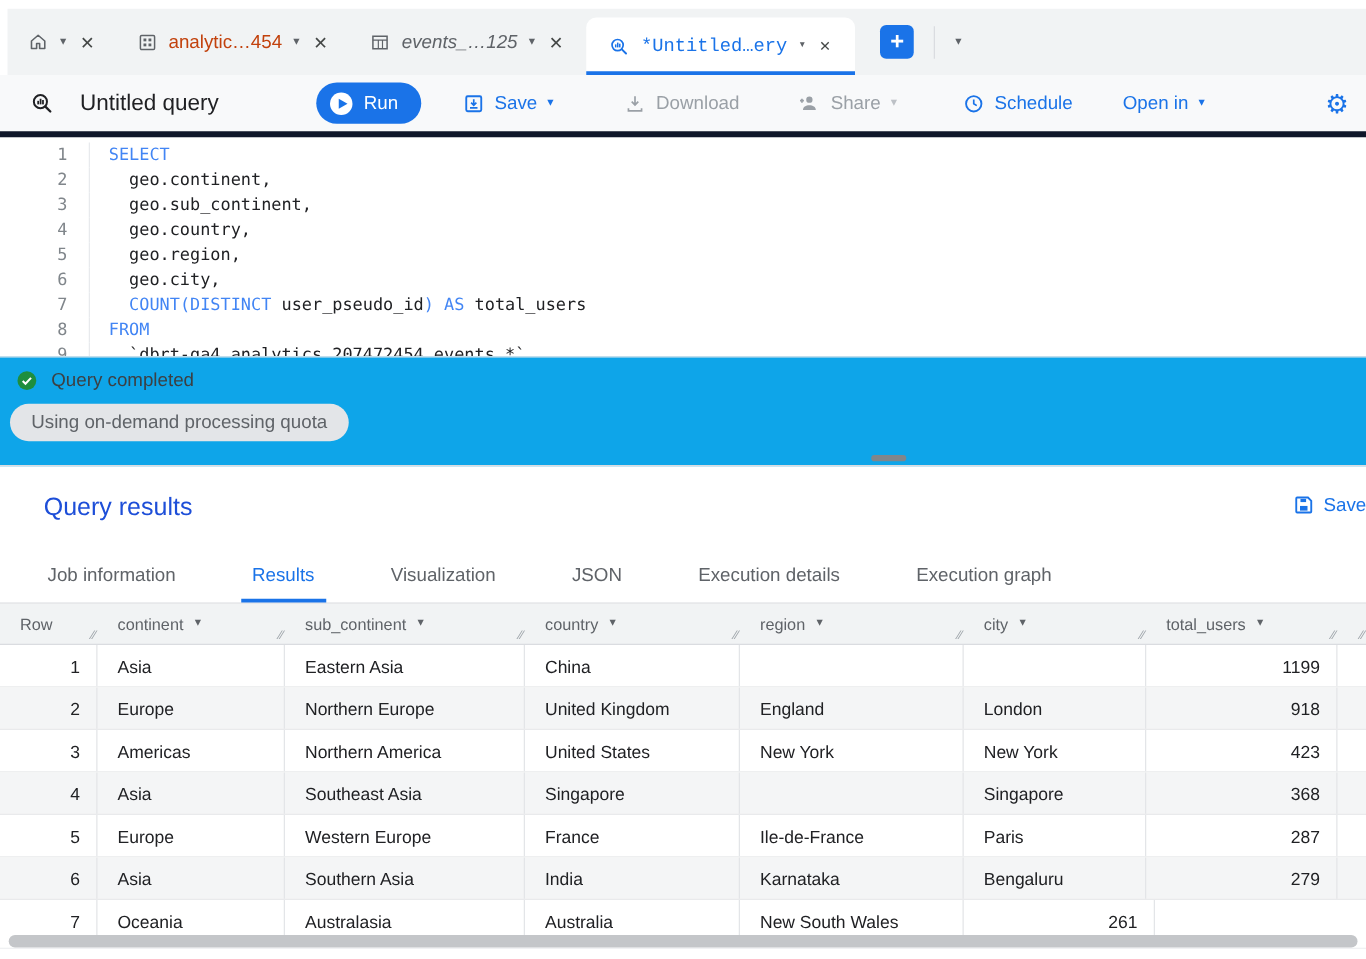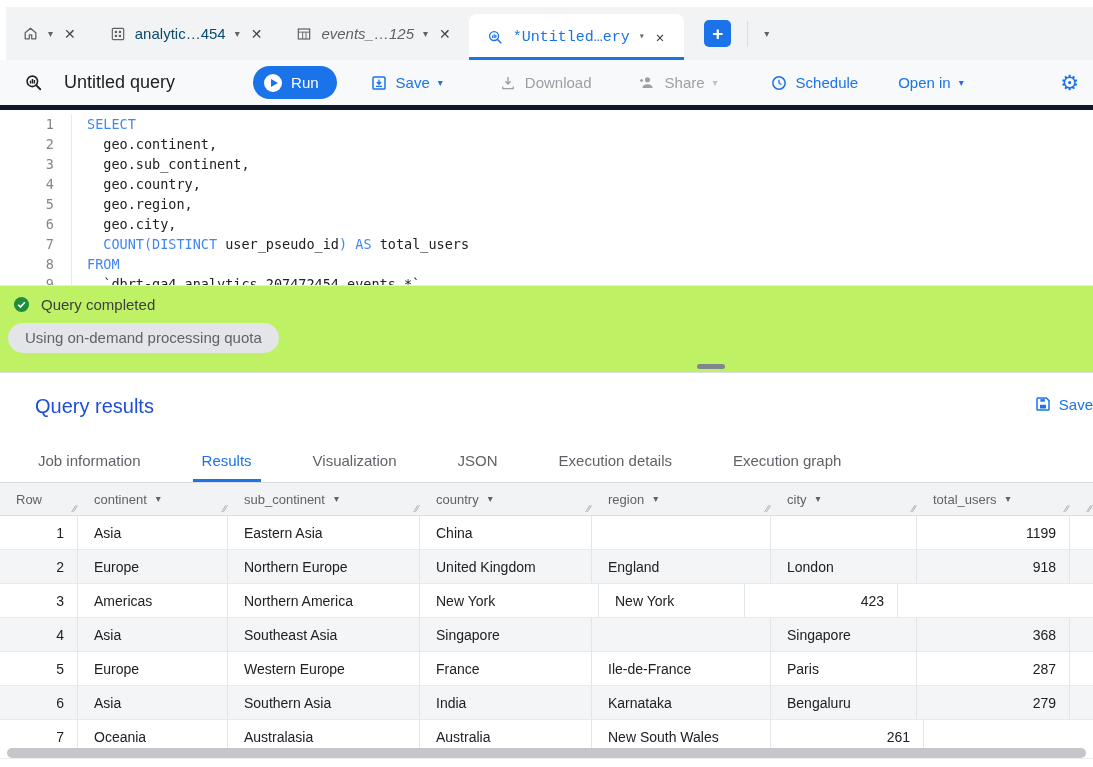--- a/index.html
+++ b/index.html
@@ -4,21 +4,21 @@
 <style>
   * { margin:0; padding:0; box-sizing:border-box; }
   html,body { background:#fff; }
   body { font-family:"Liberation Sans", sans-serif; color:#202124; }
   .app { position:relative; width:1093px; height:767px; overflow:hidden; background:#fff; }
 
   
   .tabstrip { height:60px; background:#f1f3f4; border-top:7px solid #fff; border-left:6px solid #fff;
               display:flex; align-items:center; }
   .tab { height:53px; display:flex; align-items:center; gap:9px; padding:0 16px; cursor:pointer; }
-  .tab .tlabel { font-size:15px; color:#0c4a6e; }
+  .tab .tlabel { font-size:15px; color:#c2410c; }
   .tab .tlabel.italic { font-style:italic; color:#5f6368; }
   .tab.active { height:46px; align-self:flex-end; background:#fff; border-radius:8px 8px 0 0; position:relative; padding:0 18px;font-family:Liberation Mono, monospace; }
   .tab.active::after { content:""; position:absolute; left:0; right:0; bottom:0; height:3px; background:#1a73e8; }
   .tab.active .tlabel { color:#1a73e8; font-weight:500; }
   .caret { font-size:10px; color:#5f6368; line-height:1; }
   .xclose { font-size:14px; color:#444746; padding:0 2px; cursor:pointer; }
   .ticon { display:flex; align-items:center; color:#5f6368; }
   .tab.active .ticon { color:#1a73e8; }
   .addtab { width:27px; height:27px; margin-left:20px; border:none; border-radius:5px; background:#1a73e8;
             color:#fff; font-size:19px; font-weight:bold; line-height:25px; cursor:pointer; }
@@ -41,21 +41,21 @@
   .gear { margin-left:auto; margin-right:14px; font-family:"DejaVu Sans", sans-serif; font-size:21px; color:#1a73e8; cursor:pointer; }
 
   
   .editor { height:175px; background:#fff; overflow:hidden; padding-top:4px; cursor:text; }
   .code-line { display:flex; height:20px; font-family:"DejaVu Sans Mono","Liberation Mono",monospace; font-size:13.5px; line-height:20px; }
   .gutter { width:72px; flex:none; text-align:right; padding-right:17px; color:#80868b; border-right:1px solid #e8eaed; }
   .code { white-space:pre; padding-left:15px; color:#202124; }
   .kw { color:#4285f4; }
 
   
-  .status { height:88px; background:#bef264; border-top:1px solid #e8eaed; border-bottom:1px solid #dadce0; position:relative; }
+  .status { height:88px; background:#0ea5e9; border-top:1px solid #e8eaed; border-bottom:1px solid #dadce0; position:relative; }
   .srow { display:flex; align-items:center; gap:10px; padding:9px 0 0 12px; font-size:15px; color:#3c4043; }
   .pill { display:inline-block; margin:9px 0 0 8px; background:#e3e5e8; color:#5f6368; font-size:15px; font-weight:500;
           padding:6px 17px 7px; border-radius:17px; }
   .drag { position:absolute; left:697px; bottom:3px; width:28px; height:5px; border-radius:3px; background:#80868b; cursor:row-resize; }
 
   
   .results { height:394px; background:#fff; }
   .rhead { height:66px; display:flex; align-items:center; padding-left:35px; position:relative; }
   .rtitle { font-size:20px; color:#1d4ed8; }
   .saveres { position:absolute; right:0; top:22px; display:flex; align-items:center; gap:7px; background:none; border:none;
@@ -346,20 +346,21 @@
             <div class="cell c3">United Kingdom</div>
             <div class="cell c4">England</div>
             <div class="cell c5">London</div>
             <div class="cell c6 num">918</div>
             <div class="cell c7"></div>
           </div>
           <div class="trow">
             <div class="cell c0 num">3</div>
             <div class="cell c1">Americas</div>
             <div class="cell c2">Northern America</div>
+            <div class="cell c3">United States</div>
             <div class="cell c4">New York</div>
             <div class="cell c5">New York</div>
             <div class="cell c6 num">423</div>
             <div class="cell c7"></div>
           </div>
           <div class="trow alt">
             <div class="cell c0 num">4</div>
             <div class="cell c1">Asia</div>
             <div class="cell c2">Southeast Asia</div>
             <div class="cell c3">Singapore</div>

